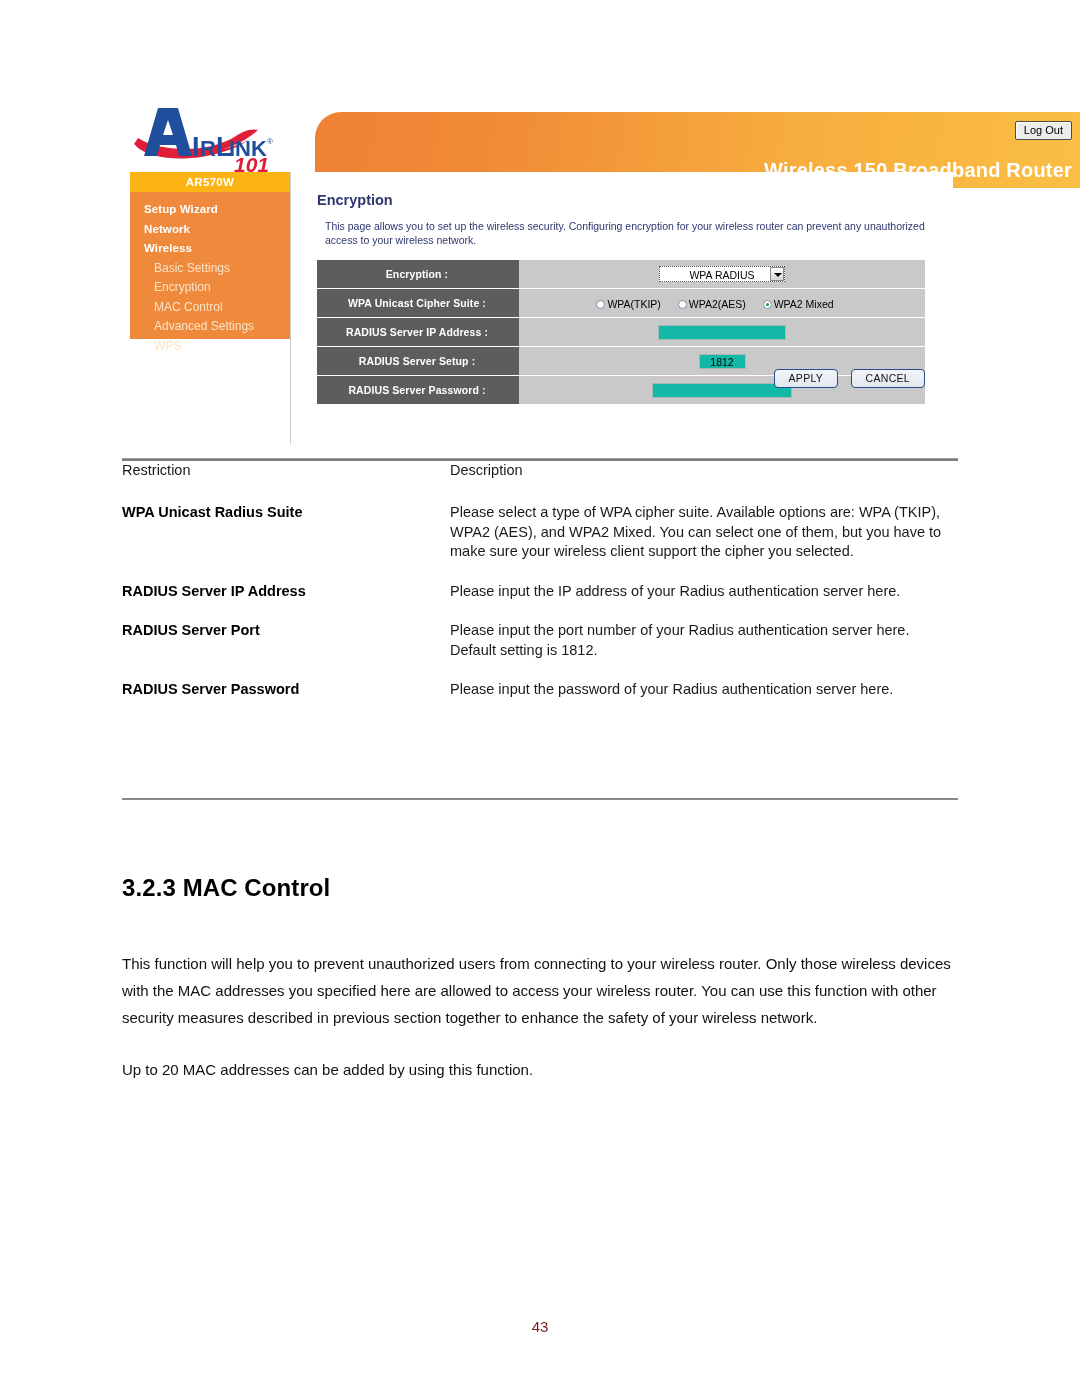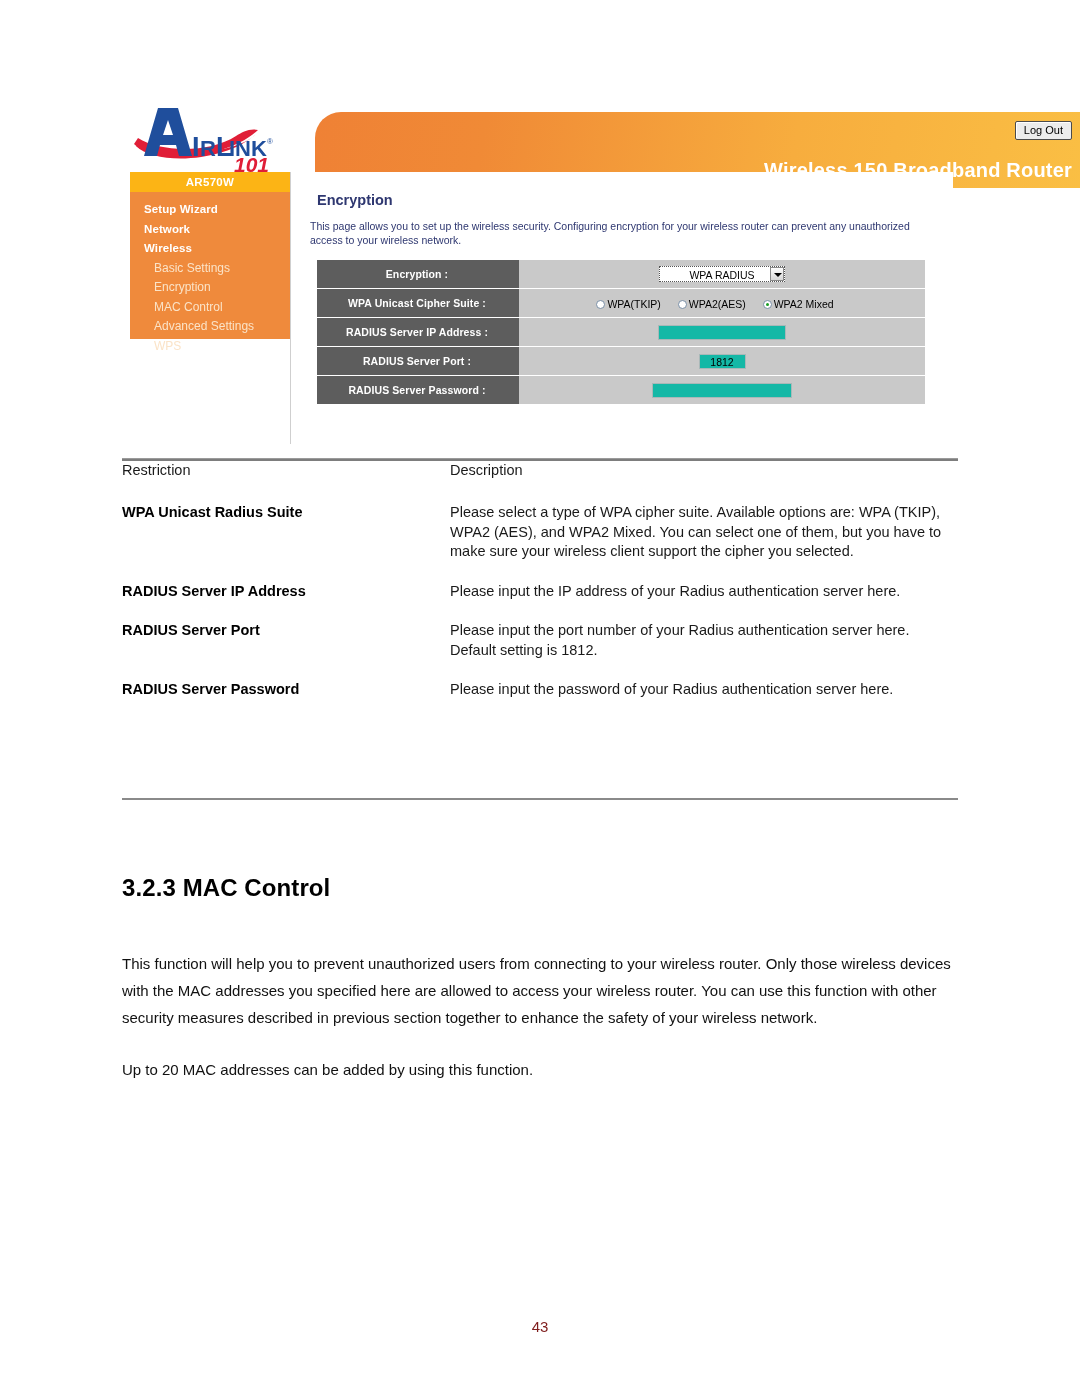--- a/index.html
+++ b/index.html
@@ -122,21 +122,21 @@
   .panel-title {
     position: absolute;
     left: 26px;
     top: 20px;
     font-size: 14.5px;
     font-weight: bold;
     color: #2e3770;
   }
   .panel-desc {
     position: absolute;
-    left: 19px;
+    left: 34px;
     top: 48px;
     width: 608px;
     font-size: 10.5px;
     color: #2e3770;
     line-height: 13.5px;
   }
 
   .form-table {
     position: absolute;
     left: 26px;
@@ -370,34 +370,38 @@
           </span>
         </td>
       </tr>
       <tr>
         <td class="lbl-cell">RADIUS Server IP Address :</td>
         <td class="val-cell">
           <span class="fld" style="width:128px"></span>
         </td>
       </tr>
       <tr>
-        <td class="lbl-cell">RADIUS Server Port :</td>
+        <td class="lbl-cell">RADIUS Server Setup :</td>
         <td class="val-cell">
           <span class="fld" style="width:47px">1812</span>
         </td>
       </tr>
       <tr>
         <td class="lbl-cell">RADIUS Server Password :</td>
         <td class="val-cell">
           <span class="fld" style="width:140px"></span>
         </td>
       </tr>
     </tbody>
       </table>
 
+    <div class="btn-row">
+      <span class="ui-btn">APPLY</span>
+      <span class="ui-btn">CANCEL</span>
+    </div>
   </div>
 </div>
 
 <div class="doc-table">
   <div class="rule-top"></div>
   <div class="hdr-row">
     <div class="c1">Restriction</div>
     <div class="c2">Description</div>
   </div>
 

